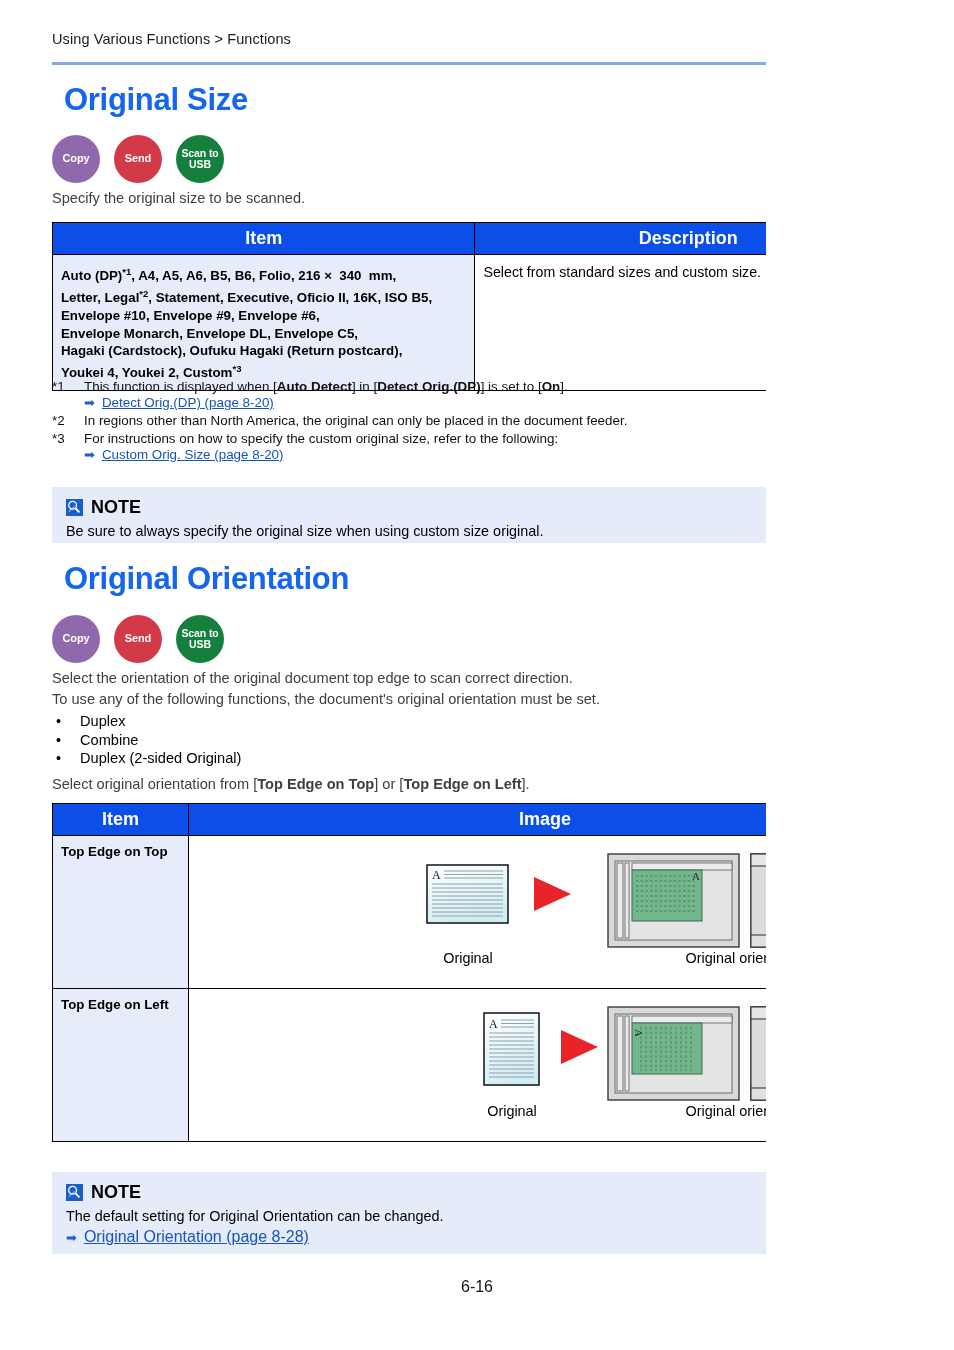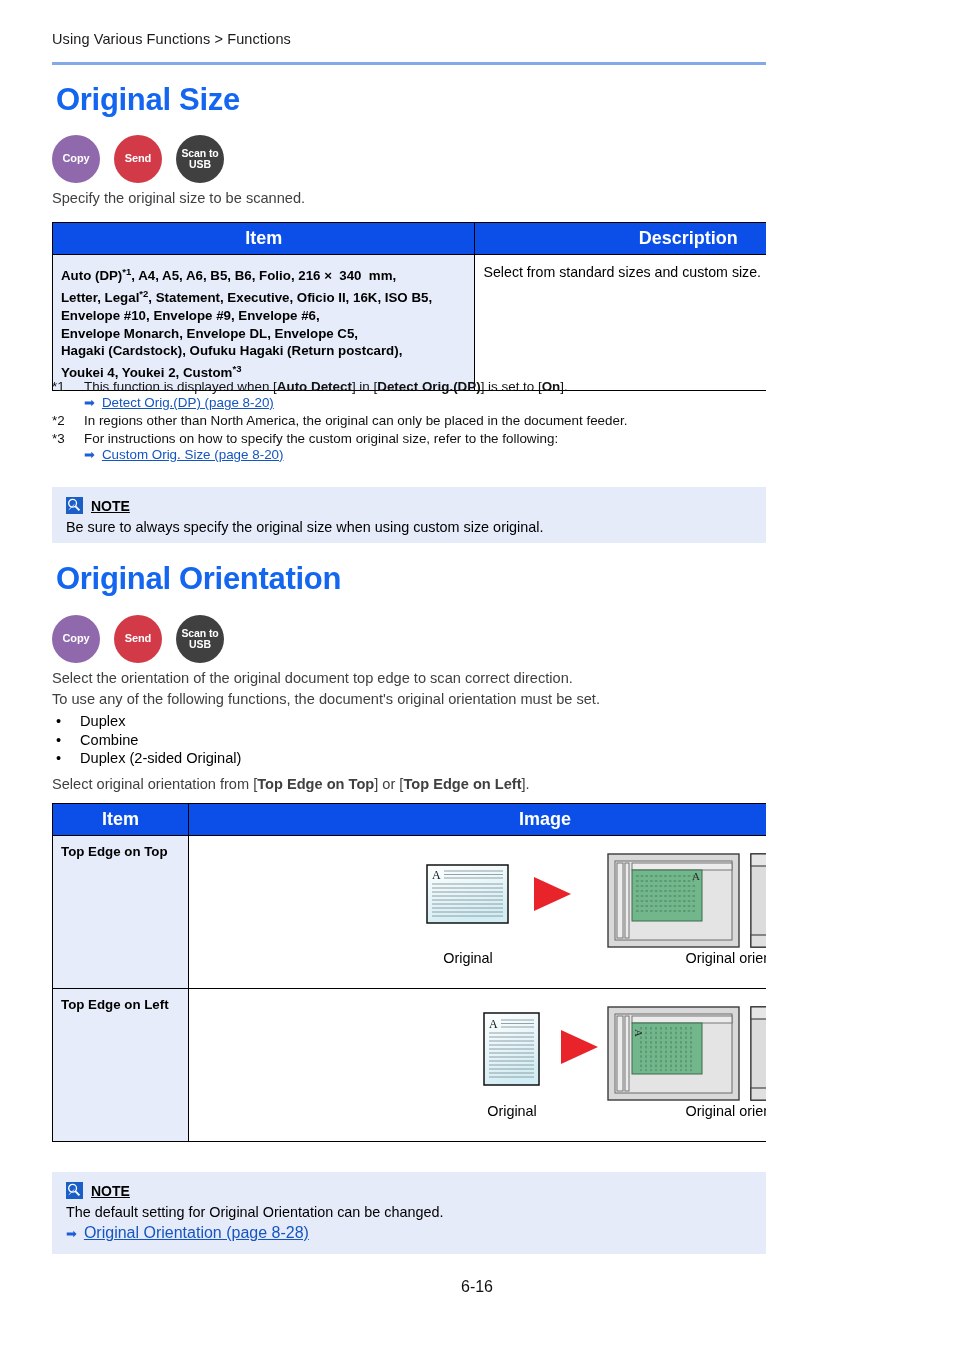--- a/index.html
+++ b/index.html
@@ -16,40 +16,40 @@
     position:absolute;left:52px;top:31px;
     font-size:14.5px;color:#1a1a1a;letter-spacing:.1px;
   }
   .hrule{
     position:absolute;left:52px;top:62px;width:850px;height:3px;
     background:#84a9e8;
   }
 
   
   .h1{
-    position:absolute;left:56px;
+    position:absolute;left:64px;
     font-size:31px;font-weight:bold;color:#1466f0;
     letter-spacing:-0.3px;
   }
   #h1-size{top:82px;}
   #h1-orient{top:561px;}
 
   
   .badges{position:absolute;left:52px;display:flex;gap:14px;}
   #badges-1{top:135px;}
   #badges-2{top:615px;}
   .badge{
     width:48px;height:48px;border-radius:50%;
     display:flex;align-items:center;justify-content:center;
     color:#fff;font-size:11px;font-weight:bold;text-align:center;
     line-height:11.5px;letter-spacing:-0.1px;
   }
   .badge.copy{background:#9069ad;}
   .badge.send{background:#d23a47;}
-  .badge.scan{background:#404040;font-size:10.5px;}
+  .badge.scan{background:#15803d;font-size:10.5px;}
 
   
   .para{position:absolute;left:52px;font-size:14.6px;color:#404040;}
   #p-specify{top:190px;}
   #p-sel1{top:670px;}
   #p-sel2{top:691px;}
   #p-sel3{top:776px;}
   .bullets{position:absolute;left:52px;top:713px;font-size:14.6px;}
   .bullets .b{display:flex;margin-bottom:2.5px;}
   .bullets .dot{width:24px;text-align:left;padding-left:4px;}
@@ -79,21 +79,21 @@
   .link{color:#1555c0;text-decoration:underline;}
   .arrow{color:#1c5fd4;font-size:13px;margin-right:7px;}
   .fn-sub{display:flex;padding-left:32px;align-items:center;margin-bottom:1px;}
 
   
   .note{
     position:absolute;left:52px;width:850px;background:#e6ebfa;
     box-sizing:border-box;padding:10px 14px 12px 14px;
   }
   .note-head{display:flex;align-items:center;gap:8px;margin-bottom:5px;}
-  .note-title{font-size:14px;font-weight:bold;text-decoration:underline;}
+  .note-title{font-size:18px;font-weight:bold;}
   .note-body{font-size:14.4px;}
   .noteicon{
     width:17px;height:17px;background:#1a5fc8;position:relative;flex:none;
     display:block;
   }
   .noteicon svg{position:absolute;left:0;top:0;}
 
   
   #tbl-img{left:52px;top:803px;width:850px;}
   #tbl-img col.c1{width:138px;}

